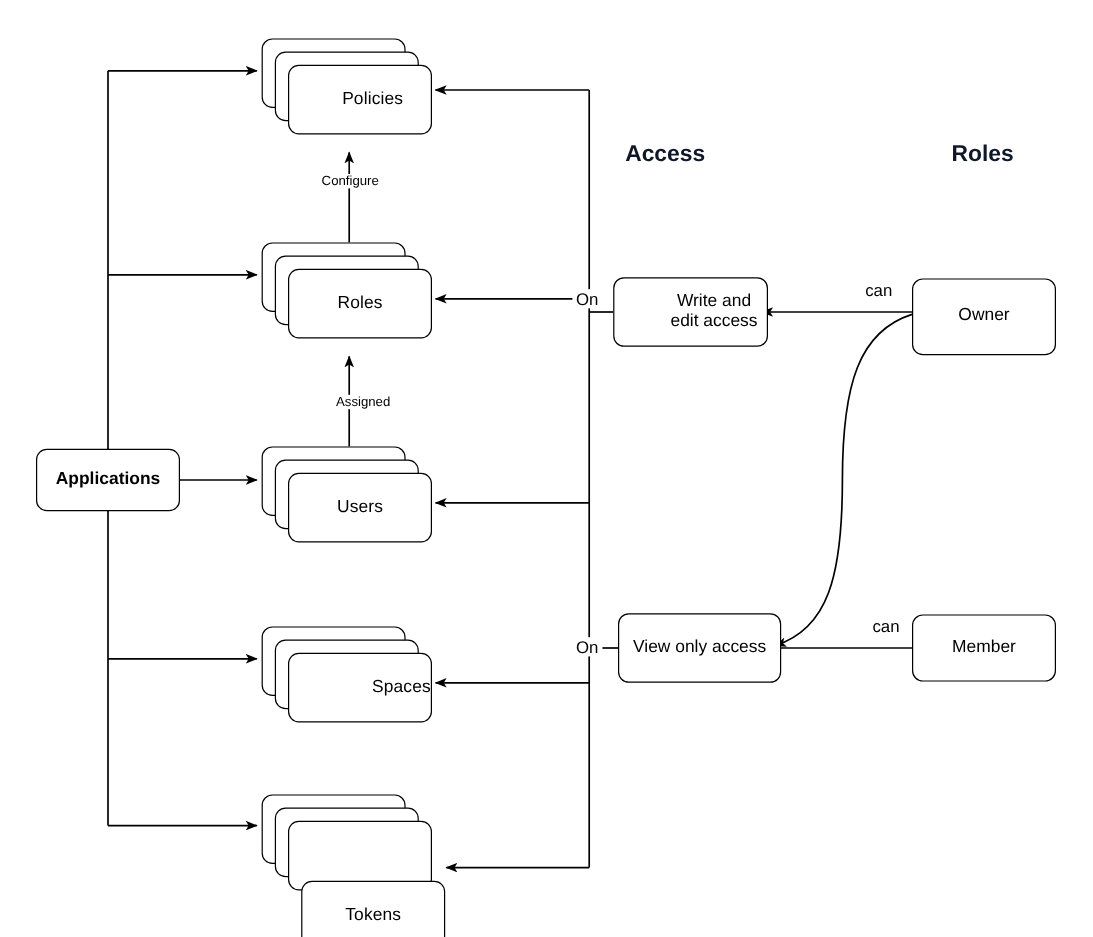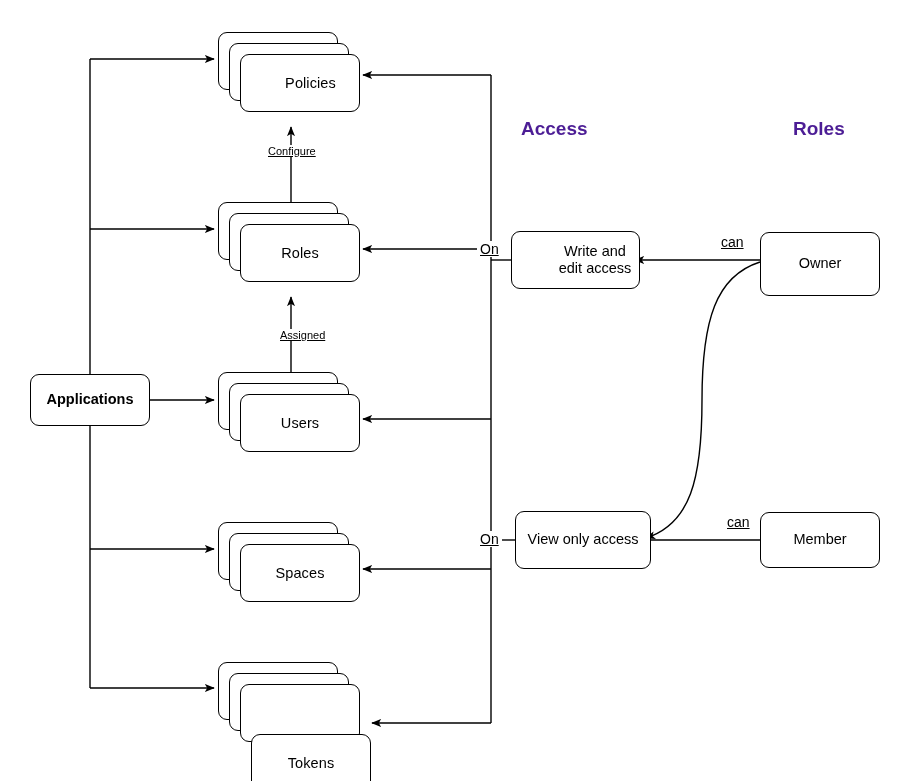--- a/index.html
+++ b/index.html
@@ -69,31 +69,30 @@
     color: #000000;
   }
   .box.bold { font-weight: bold; }
   .edgelabel {
     position: absolute;
     font-size: 11px;
     color: #000000;
     white-space: nowrap;
     background: #ffffff;
     padding: 0 3px;
-    text-decoration: underline;
   }
   .edgelabel.big {
     font-size: 14px;
     text-align: right;
   }
   .header {
     position: absolute;
     font-size: 19px;
     font-weight: bold;
-    color: #4c1d95;
+    color: #0f172a;
     white-space: nowrap;
   }
 </style>
 </head>
 <body>
 
 <div id="canvas">
 
   <svg id="wires" viewBox="0 0 911 781" width="911" height="781">
     <defs>
@@ -160,21 +159,21 @@
     <div class="card" style="left:0px; top:0px;"></div>
     <div class="card" style="left:11px; top:11px;"></div>
     <div class="card front" style="left:22px; top:22px;">
       <span class="lbl">Users</span>
     </div>
   </div>
 
   <div class="stack" style="left:218px; top:522px;">
     <div class="card" style="left:0px; top:0px;"></div>
     <div class="card" style="left:11px; top:11px;"></div>
-    <div class="card front" style="left:22px; top:22px;">
+    <div class="card front" style="left:22px; top:22px;justify-content:flex-end;">
       <span class="lbl">Spaces</span>
     </div>
   </div>
 
   <div class="stack" style="left:218px; top:662px; height:92px;">
     <div class="card" style="left:0px; top:0px;"></div>
     <div class="card" style="left:11px; top:11px;"></div>
     <div class="card" style="left:22px; top:22px;"></div>
     <div class="card front" style="left:33px; top:33px;margin-top:39px;">
       <span class="lbl">Tokens</span>

